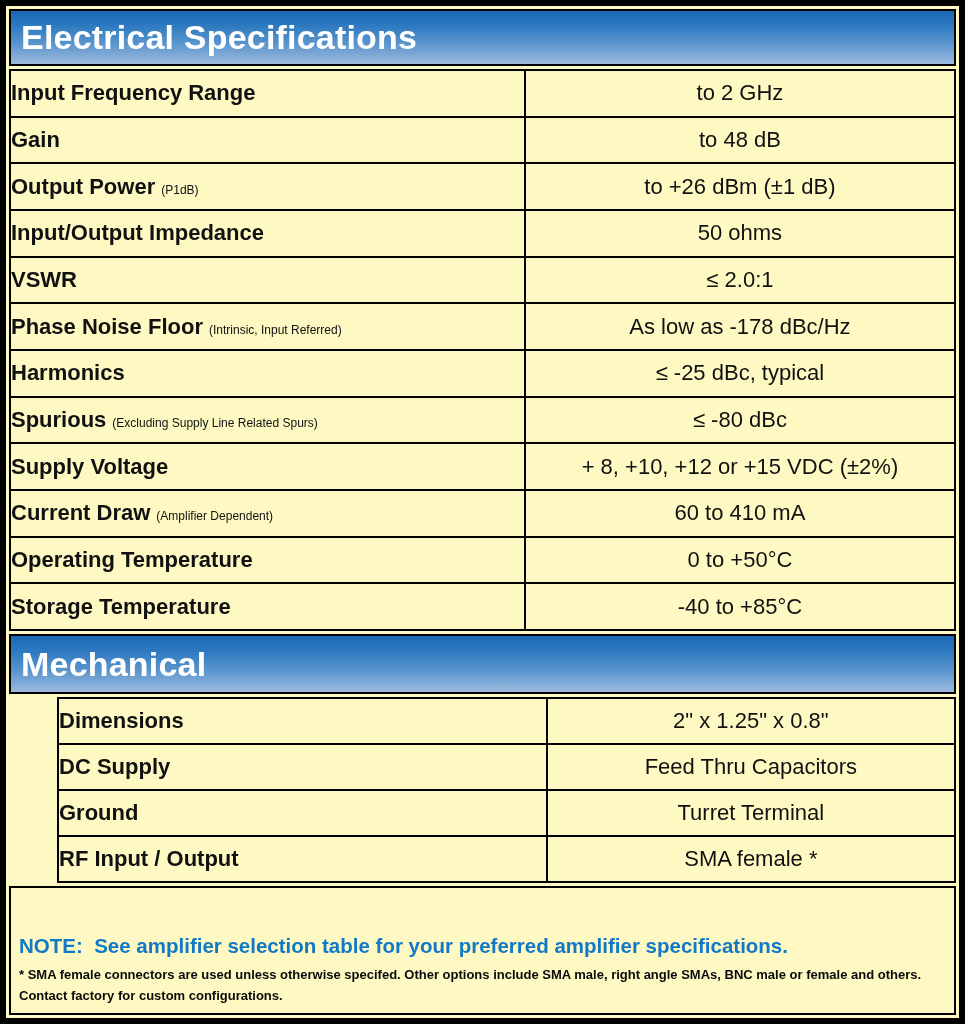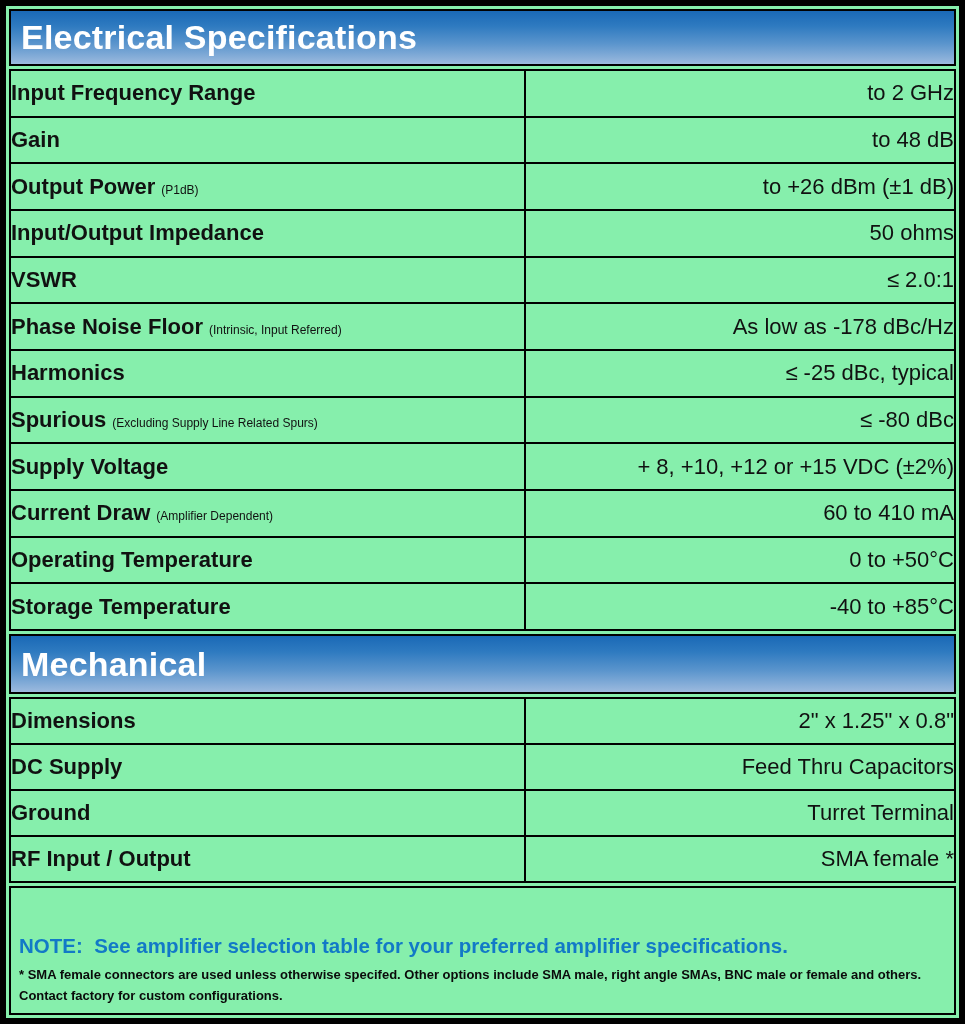--- a/index.html
+++ b/index.html
@@ -8,21 +8,21 @@
     background: #ffffff;
     font-family: "Liberation Sans", sans-serif;
   }
   .sheet {
     position: relative;
     width: 965px;
     height: 1024px;
     box-sizing: border-box;
     border: 6px solid #000000;
     padding: 3px;
-    background: #86efac;
+    background: #fef9c3;
     display: flex;
     flex-direction: column;
     gap: 3px;
   }
   .section-header {
     box-sizing: border-box;
     border: 2px solid #000000;
     background: linear-gradient(180deg, #1a69b6 0%, #2e7ac0 28%, #5b95cd 62%, #9cbade 100%);
     color: #ffffff;
     font-weight: bold;
@@ -31,21 +31,21 @@
     align-items: center;
     padding-left: 10px;
     flex: 0 0 auto;
     letter-spacing: 0.2px;
   }
   .section-header.elec { height: 57px; }
   .section-header.mech { height: 60px; }
 
   .spec-table-wrap { flex: 0 0 auto; border-radius: 30px; }
   .spec-table-wrap.elec { height: 562px; }
-  .spec-table-wrap.mech { height: 186px; }
+  .spec-table-wrap.mech { height: 186px; margin-left: 48px; }
 
   table.spec-table {
     width: 100%;
     height: 100%;
     border-collapse: collapse;
     table-layout: fixed;
   }
   table.spec-table td {
     border: 2px solid #000000;
     padding: 0;
@@ -59,21 +59,21 @@
     color: #111111;
   }
   td.label-cell .sub {
     font-size: 12px;
     margin-left: 6px;
     font-weight: normal;
   }
   td.label-cell .sub:empty { display: none; }
   td.value-cell {
     width: 45.5%;
-    text-align: right;
+    text-align: center;
     font-size: 22px;
     color: #111111;
   }
 
   .note-box {
     box-sizing: border-box;
     border: 2px solid #000000;
     flex: 1 1 auto;
     padding: 10px 12px 6px 8px;
   }

